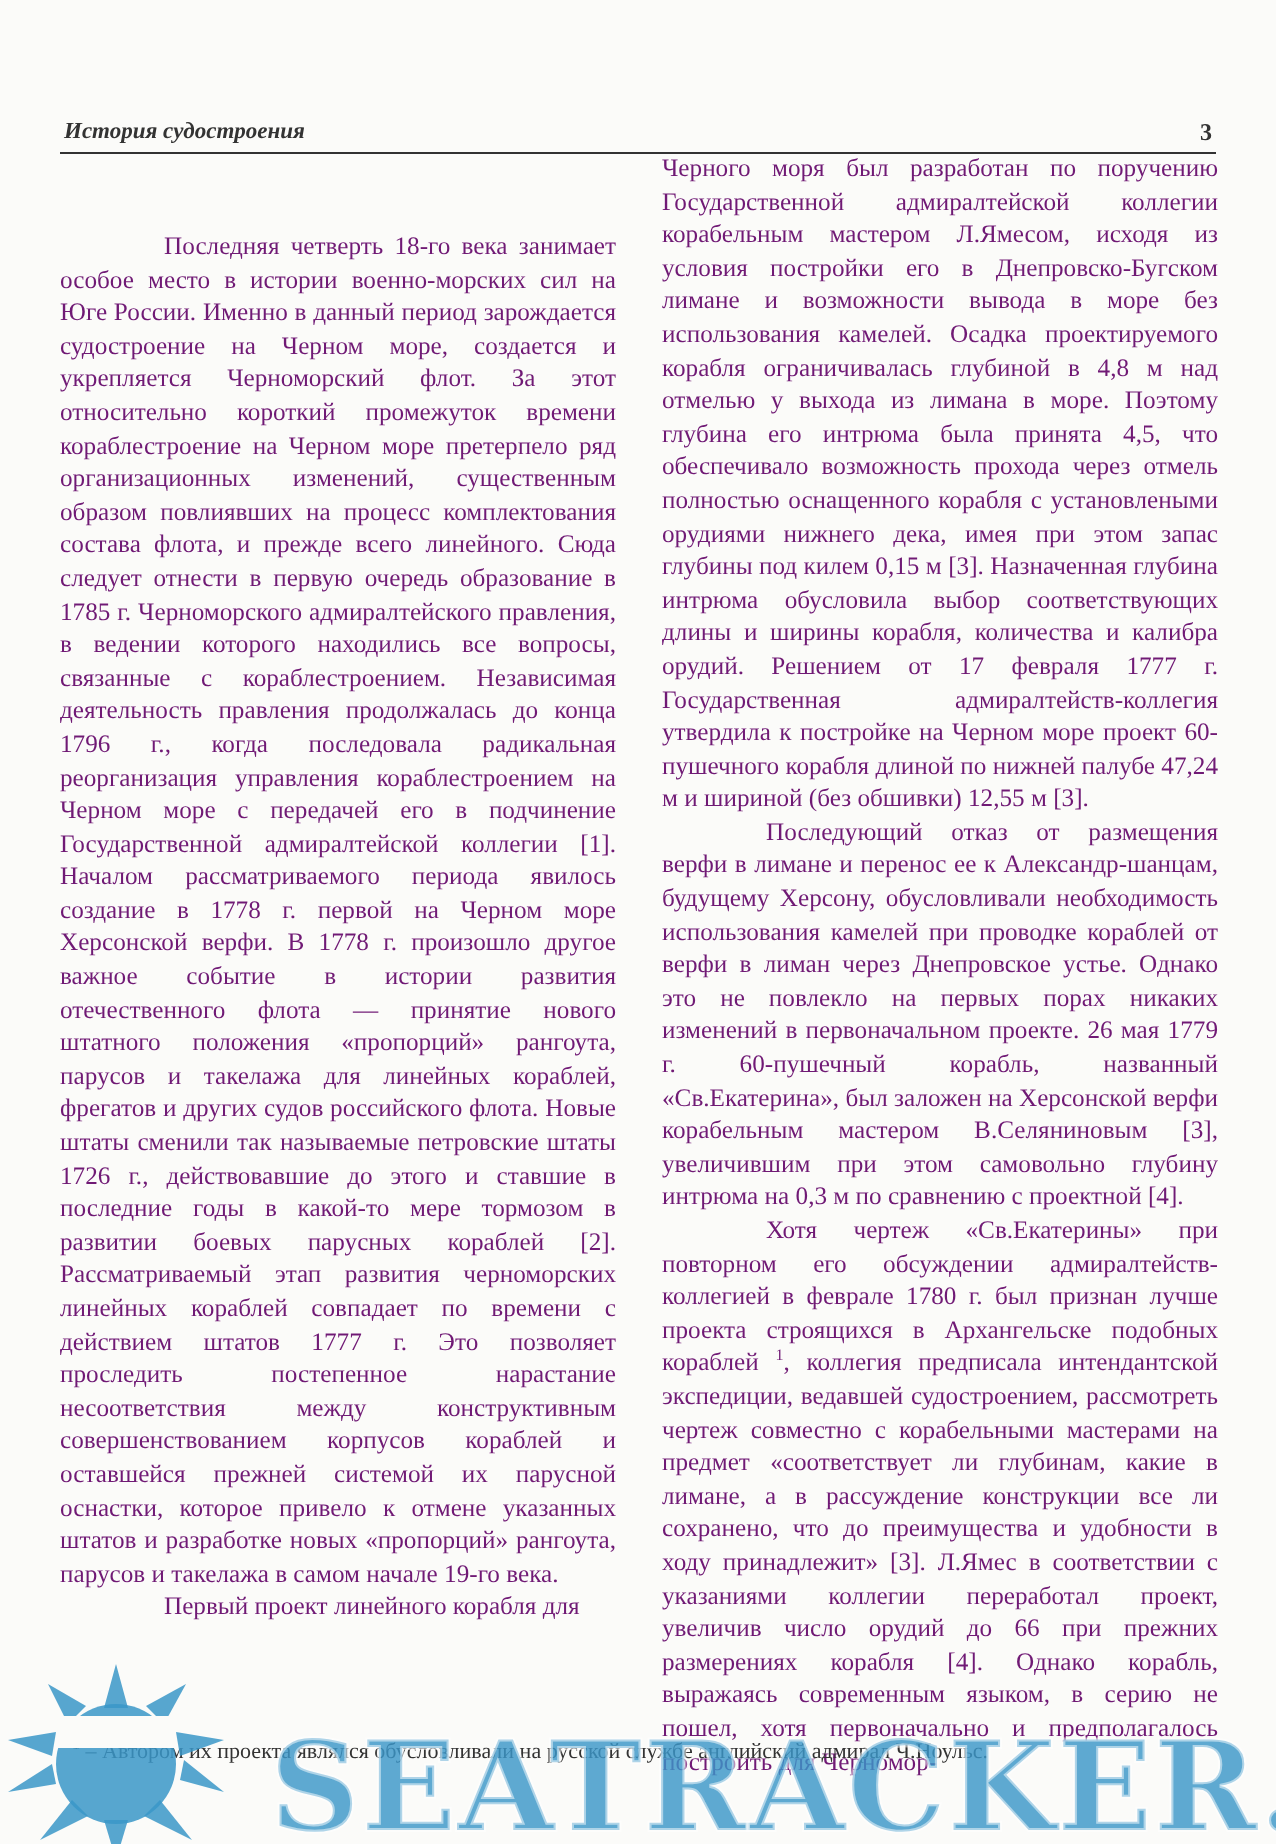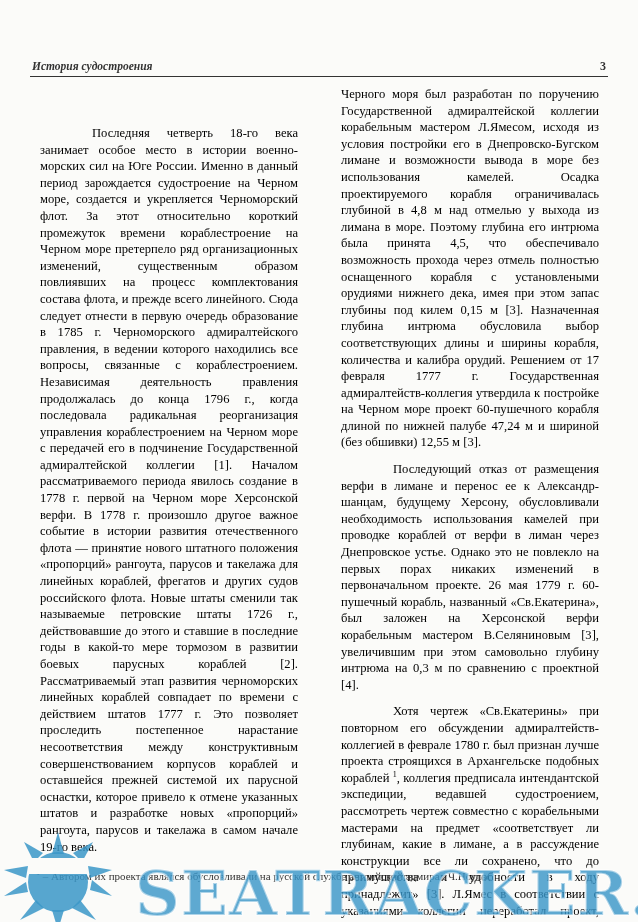--- a/index.html
+++ b/index.html
@@ -26,22 +26,22 @@
   .col.left { left: 30px; }
   .col.right { left: 331px; top: 76px; width: 278px; }
   .title {
     font-size: 17px; font-weight: bold; line-height: 21px; letter-spacing: 0.1px;
     color: #222; margin: 0;
   }
   .author {
     font-size: 13.5px; font-weight: bold; font-style: italic; margin-top: 16px; color: #222;
   }
   .para {
-    font-size: 12.6px; line-height: 16.6px; text-align: justify; margin: 10px;
-    color: #000000;
+    font-size: 12.6px; line-height: 16.6px; text-align: justify; margin: 0;
+    color: #701a75;
   }
   .para.indent { text-indent: 52px; }
   .spacer-lead { height: 37px; }
   sup { font-size: 8px; line-height: 0; }
   .footnote {
     position: absolute; left: 36px; top: 870px; width: 580px;
     font-size: 11px; color: #333;
   }
   .footnote sup { font-size: 8px; }
   
@@ -61,20 +61,21 @@
 <body>
 
 <div class="header">
   <span class="journal">История судостроения</span>
   <span class="pagenum">3</span>
 </div>
 
 <div class="col left">
   <div class="spacer-lead"></div>
   <p class="para indent">Последняя четверть 18-го века занимает особое место в истории военно-морских сил на Юге России. Именно в данный период зарождается судостроение на Черном море, создается и укрепляется Черноморский флот. За этот относительно короткий промежуток времени кораблестроение на Черном море претерпело ряд организационных изменений, существенным образом повлиявших на процесс комплектования состава флота, и прежде всего линейного. Сюда следует отнести в первую очередь образование в 1785 г. Черноморского адмиралтейского правления, в ведении которого находились все вопросы, связанные с кораблестроением. Независимая деятельность правления продолжалась до конца 1796 г., когда последовала радикальная реорганизация управления кораблестроением на Черном море с передачей его в подчинение Государственной адмиралтейской коллегии [1]. Началом рассматриваемого периода явилось создание в 1778 г. первой на Черном море Херсонской верфи. В 1778 г. произошло другое важное событие в истории развития отечественного флота — принятие нового штатного положения «пропорций» рангоута, парусов и такелажа для линейных кораблей, фрегатов и других судов российского флота. Новые штаты сменили так называемые петровские штаты 1726 г., действовавшие до этого и ставшие в последние годы в какой-то мере тормозом в развитии боевых парусных кораблей [2]. Рассматриваемый этап развития черноморских линейных кораблей совпадает по времени с действием штатов 1777 г. Это позволяет проследить постепенное нарастание несоответствия между конструктивным совершенствованием корпусов кораблей и оставшейся прежней системой их парусной оснастки, которое привело к отмене указанных штатов и разработке новых «пропорций» рангоута, парусов и такелажа в самом начале 19-го века.</p>
+  <p class="para indent">Первый проект линейного корабля для</p>
 </div>
 
 <div class="col right">
   <p class="para">Черного моря был разработан по поручению Государственной адмиралтейской коллегии корабельным мастером Л.Ямесом, исходя из условия постройки его в Днепровско-Бугском лимане и возможности вывода в море без использования камелей. Осадка проектируемого корабля ограничивалась глубиной в 4,8 м над отмелью у выхода из лимана в море. Поэтому глубина его интрюма была принята 4,5, что обеспечивало возможность прохода через отмель полностью оснащенного корабля с установлеными орудиями нижнего дека, имея при этом запас глубины под килем 0,15 м [3]. Назначенная глубина интрюма обусловила выбор соответствующих длины и ширины корабля, количества и калибра орудий. Решением от 17 февраля 1777 г. Государственная адмиралтейств-коллегия утвердила к постройке на Черном море проект 60-пушечного корабля длиной по нижней палубе 47,24 м и шириной (без обшивки) 12,55 м [3].</p>
   <p class="para indent">Последующий отказ от размещения верфи в лимане и перенос ее к Александр-шанцам, будущему Херсону, обусловливали необходимость использования камелей при проводке кораблей от верфи в лиман через Днепровское устье. Однако это не повлекло на первых порах никаких изменений в первоначальном проекте. 26 мая 1779 г. 60-пушечный корабль, названный «Св.Екатерина», был заложен на Херсонской верфи корабельным мастером В.Селяниновым [3], увеличившим при этом самовольно глубину интрюма на 0,3 м по сравнению с проектной [4].</p>
   <p class="para indent"><span>Хотя чертеж «Св.Екатерины» при повторном его обсуждении адмиралтейств-коллегией в феврале 1780 г. был признан лучше проекта строящихся в Архангельске подобных кораблей</span> <sup>1</sup><span>, коллегия предписала интендантской экспедиции, ведавшей судостроением, рассмотреть чертеж совместно с корабельными мастерами на предмет «соответствует ли глубинам, какие в лимане, а в рассуждение конструкции все ли сохранено, что до преимущества и удобности в ходу принадлежит» [3]. Л.Ямес в соответствии с указаниями коллегии переработал проект, увеличив число орудий до 66 при прежних размерениях корабля [4]. Однако корабль, выражаясь современным языком, в серию не пошел, хотя первоначально и предполагалось построить для Черномор-</span></p>
 </div>
 
 <div class="footnote">
   <sup>1</sup>

